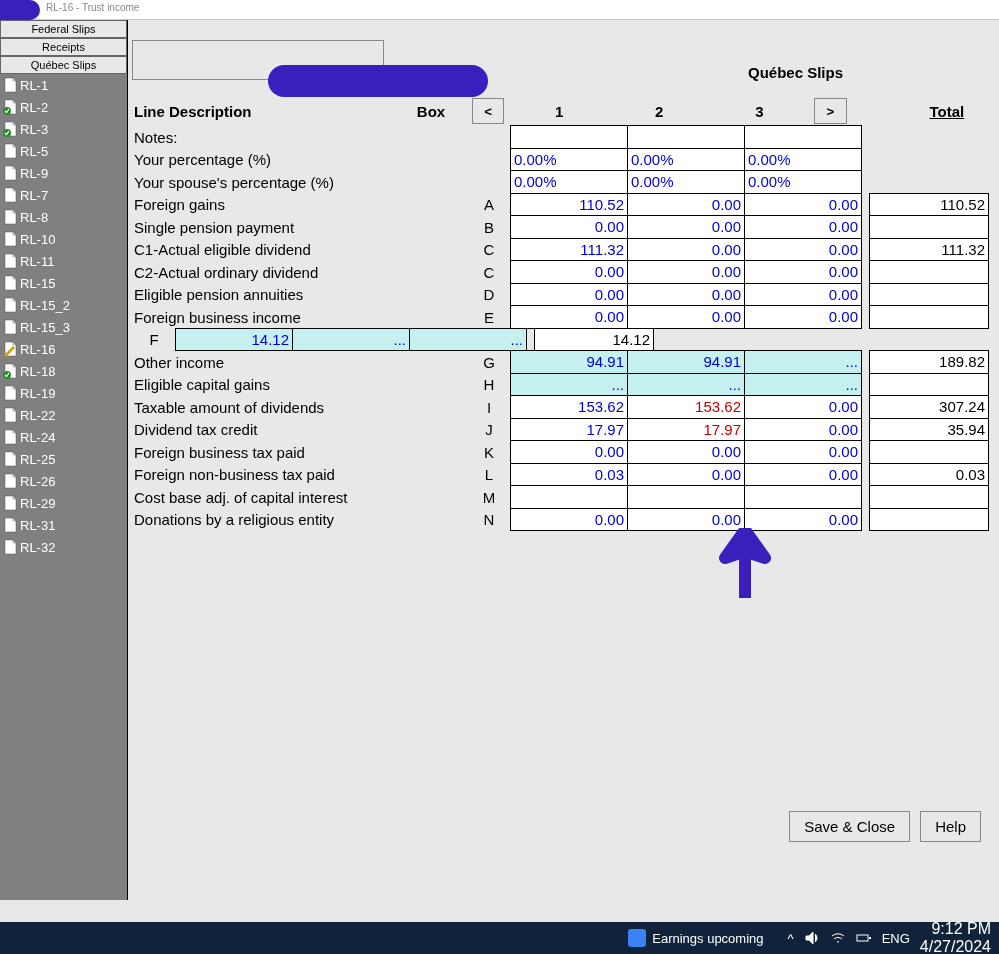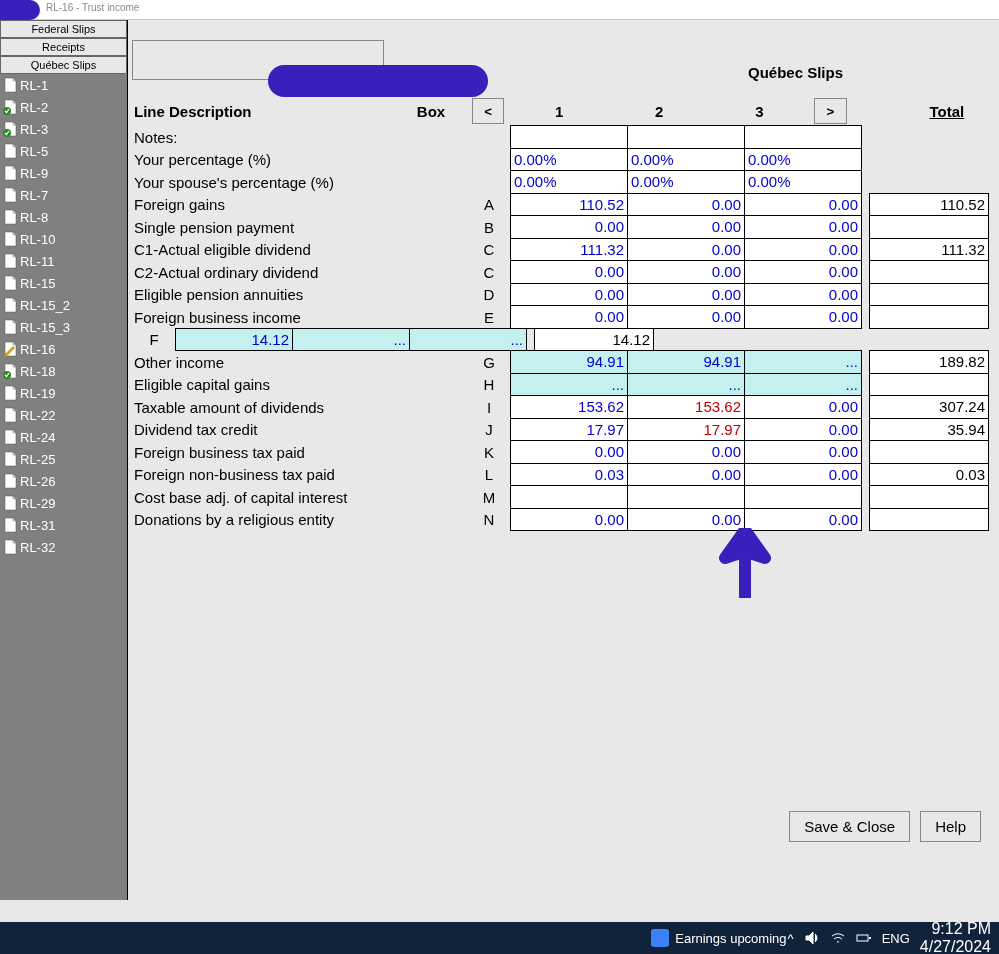--- a/index.html
+++ b/index.html
@@ -167,21 +167,21 @@
     position: absolute;
     left: 0; right: 0; bottom: 0;
     height: 32px;
     background: #10233a;
     color: #fff;
     display: flex;
     align-items: center;
     justify-content: flex-end;
     font-size: 13px;
     padding: 0 8px;
-    gap: 1px;
+    gap: 24px;
   }
   .taskbar .tray { display:flex; align-items:center; gap:10px; }
   .taskbar .time { text-align:right; line-height:1.1; font-size:16px; }
   .tb-icon { width:16px; height:16px; display:inline-block; }
   .earn { display:flex; align-items:center; gap:6px; }
   .earn-ic { width:18px; height:18px; background:#3b82f6; border-radius:3px; }
 </style>
 </head>
 <body>
 

